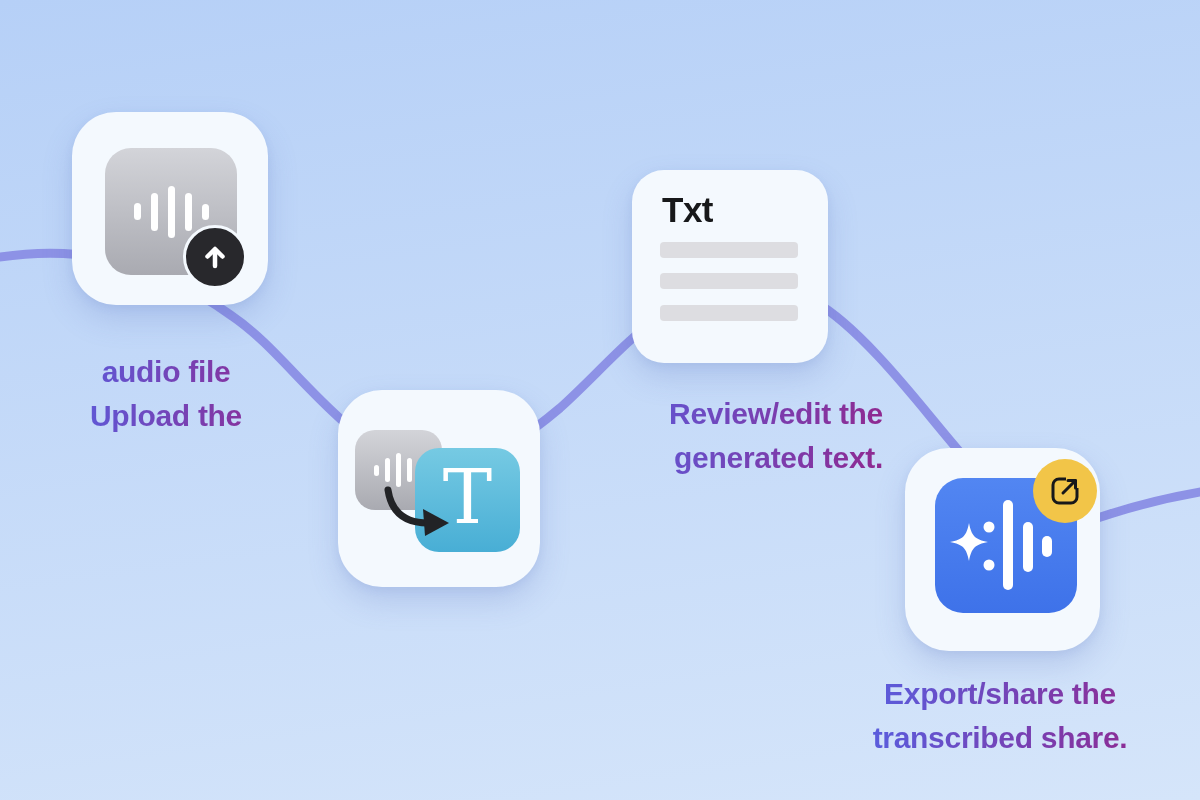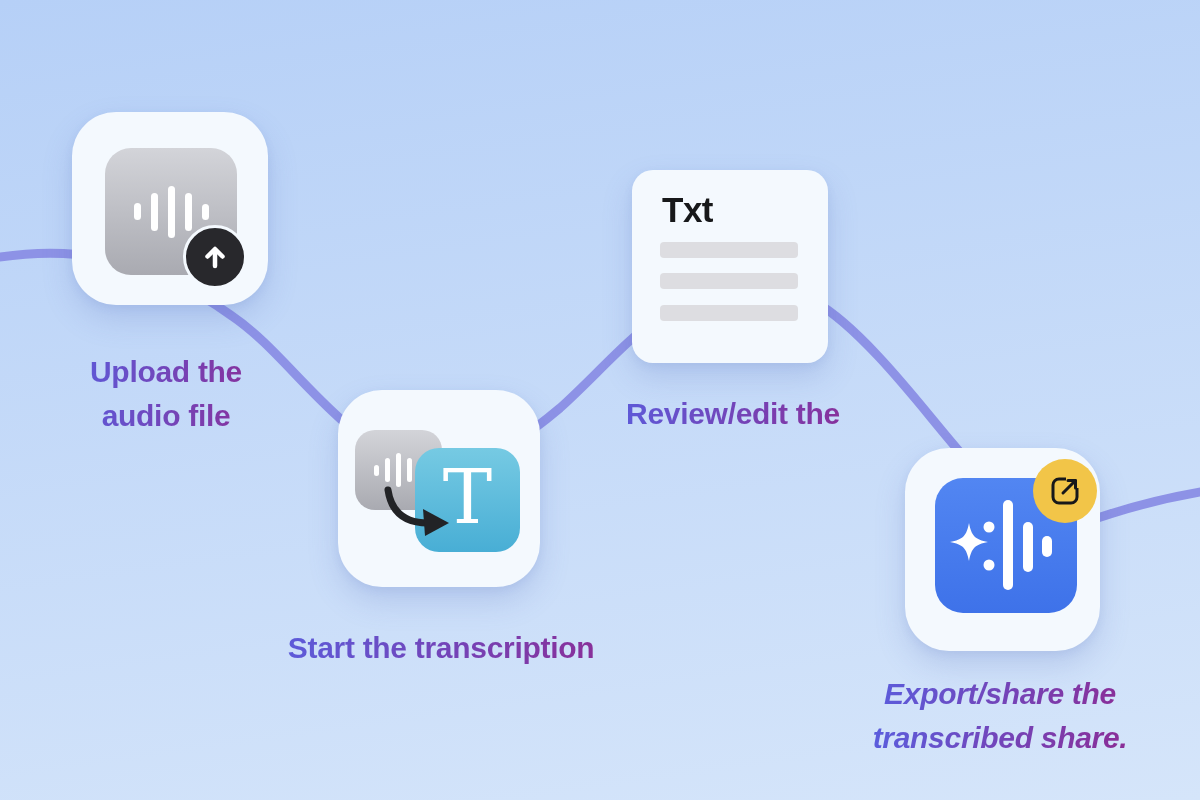--- a/index.html
+++ b/index.html
@@ -28,21 +28,21 @@
     background:linear-gradient(172deg,var(--background-top) 0%,var(--background-bottom) 100%);
   }
   .connector-svg{position:absolute;left:0;top:0;z-index:1;}
   .connector-path{fill:none;stroke:var(--connector);stroke-width:9;stroke-linecap:round;}
   .card{
     position:absolute;z-index:2;background:var(--card-background);
     box-shadow:0 14px 30px rgba(90,115,190,.22),0 3px 8px rgba(90,115,190,.10);
   }
   .card-upload{left:72px;top:112px;width:196px;height:193px;border-radius:44px;}
   .card-transcribe{left:338px;top:390px;width:202px;height:197px;border-radius:44px;}
-  .card-review{left:632px;top:170px;width:196px;height:193px;border-radius:21px;}
+  .card-review{left:632px;top:170px;width:196px;height:193px;border-radius:32px;}
   .card-export{left:905px;top:448px;width:195px;height:203px;border-radius:44px;}
 
   .gray-tile{
     position:absolute;display:flex;align-items:center;justify-content:center;
     background:linear-gradient(180deg,var(--gray-icon-top),var(--gray-icon-bottom));
   }
   .gray-tile-large{left:33px;top:36px;width:132px;height:127px;border-radius:26px;}
   .gray-tile-small{left:17px;top:40px;width:87px;height:80px;border-radius:20px;}
   .waveform{display:flex;align-items:center;gap:10px;}
   .waveform-small{gap:6px;}
@@ -87,22 +87,22 @@
 
   .caption{
     position:absolute;z-index:2;text-align:center;font-weight:bold;
     font-size:30px;line-height:44px;letter-spacing:-0.3px;
     background-image:linear-gradient(90deg,var(--caption-gradient-start),var(--caption-gradient-end));
     -webkit-background-clip:text;background-clip:text;
     -webkit-text-fill-color:transparent;color:transparent;
   }
   .caption-upload{left:46px;top:350px;width:240px;}
   .caption-transcribe{left:241px;top:626px;width:400px;}
-  .caption-review{left:583px;top:392px;width:300px;}
-  .caption-export{left:850px;top:672px;width:300px;font-style:italic;}
+  .caption-review{left:583px;top:392px;width:300px;text-align:right;}
+  .caption-export{left:850px;top:672px;width:300px;}
 </style>
 </head>
 <body>
 
 <div class="canvas">
 
   <svg class="connector-svg" width="1200" height="800" viewBox="0 0 1200 800">
     <path class="connector-path" d="M -6 258
          C 60 247, 140 250, 232 316
          C 285 352, 322 418, 400 462
@@ -127,22 +127,22 @@
     <div class="dark-badge">
       <svg width="32" height="32" viewBox="0 0 32 32">
         <g fill="none" stroke="#fff" stroke-width="4.5" stroke-linecap="round" stroke-linejoin="round">
           <path d="M16 25 V 9"></path>
           <path d="M8.5 15.5 L 16 8 L 23.5 15.5"></path>
         </g>
       </svg>
     </div>
   </div>
   <div class="caption caption-upload">
+    <div>audio file</div>
     <div>Upload the</div>
-    <div>audio file</div>
   </div>
 
   <div class="card card-transcribe">
     <div class="gray-tile gray-tile-small">
       <div class="waveform waveform-small">
         <div class="wbar" style="height:11px"></div>
         <div class="wbar" style="height:24px"></div>
         <div class="wbar" style="height:34px"></div>
         <div class="wbar" style="height:24px"></div>
         <div class="wbar" style="height:10px"></div>
@@ -150,31 +150,31 @@
     </div>
     <div class="teal-tile">
       <span class="teal-letter">T</span>
     </div>
     <svg class="transform-arrow" width="202" height="197" viewBox="0 0 202 197">
       <path d="M 50 100 Q 55 133 90 133" fill="none" stroke="var(--arrow-dark)" stroke-width="7" stroke-linecap="round"></path>
       <path d="M 111 133 L 85 119 L 87 146 Z" fill="var(--arrow-dark)"></path>
     </svg>
   </div>
   <div class="caption caption-transcribe">
-    <div>Start the transcription</div>
   </div>
 
   <div class="card card-review">
     <div class="review-label">Txt</div>
     <div class="text-line text-line-1"></div>
     <div class="text-line text-line-2"></div>
     <div class="text-line text-line-3"></div>
   </div>
   <div class="caption caption-review">
     <div>Review/edit the</div>
+    <div>generated text.</div>
   </div>
 
   <div class="card card-export">
     <div class="blue-tile">
       <svg width="142" height="135" viewBox="0 0 142 135">
         <g fill="#fff">
           <path d="M 34 45 C 36.5 58 40 61.5 53 64 C 40 66.5 36.5 70 34 83 C 31.5 70 28 66.5 15 64 C 28 61.5 31.5 58 34 45 Z"></path>
           <circle cx="54" cy="49" r="5.5"></circle>
           <circle cx="54" cy="87" r="5.5"></circle>
           <rect x="68" y="22" width="10" height="90" rx="5"></rect>

